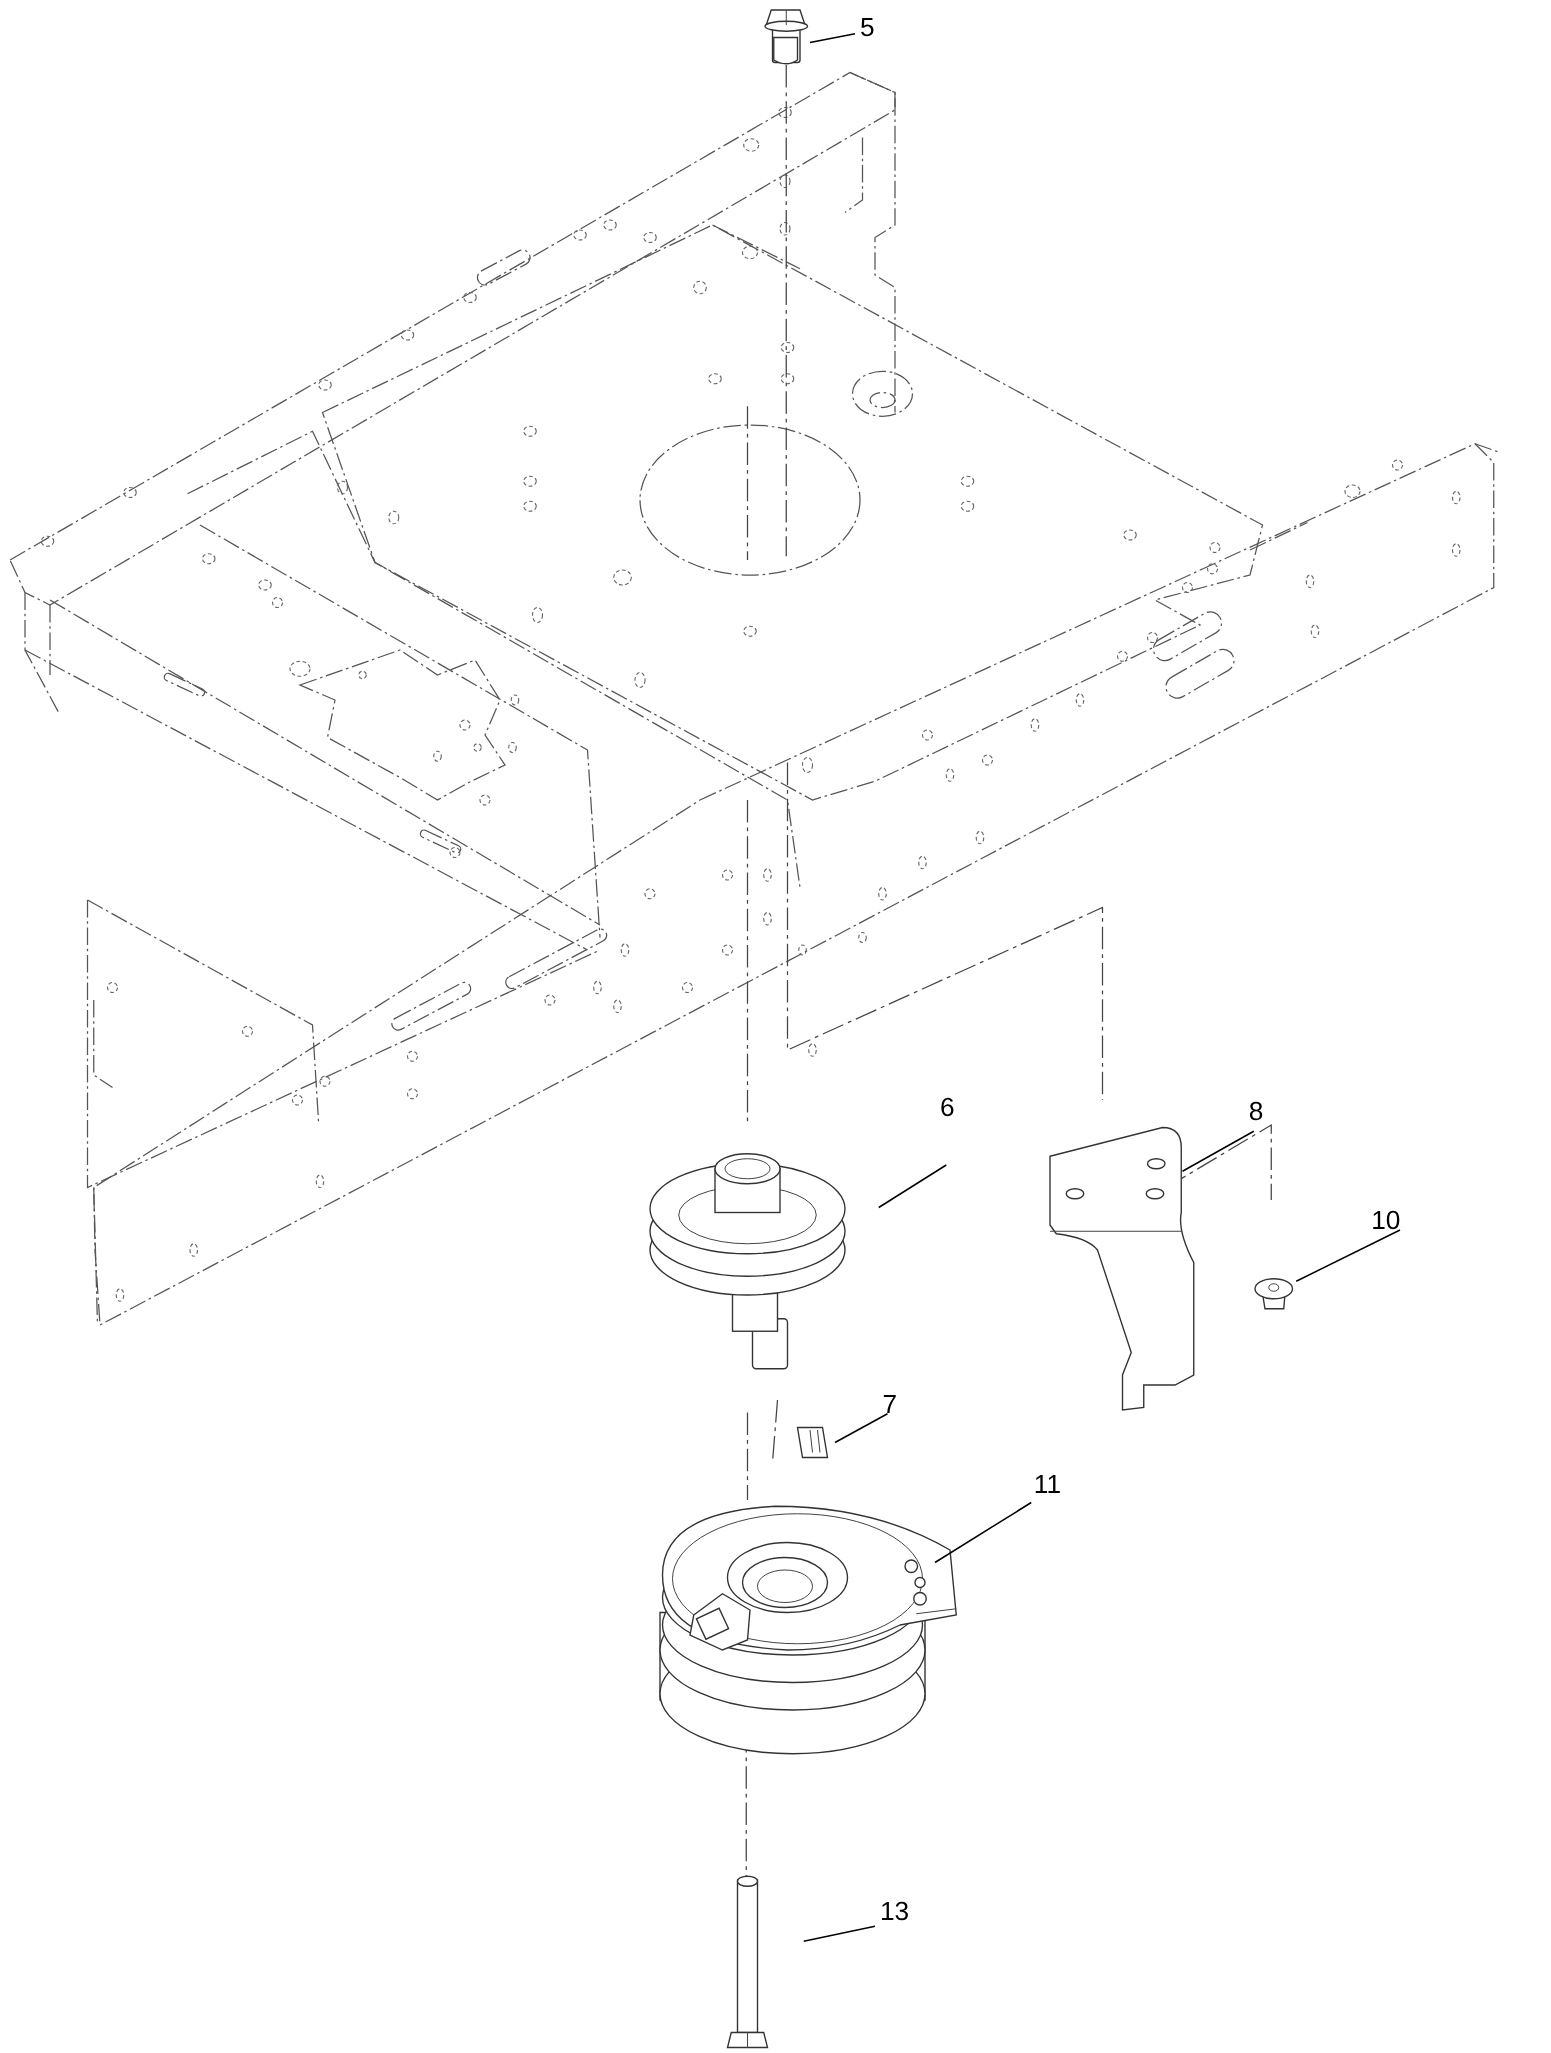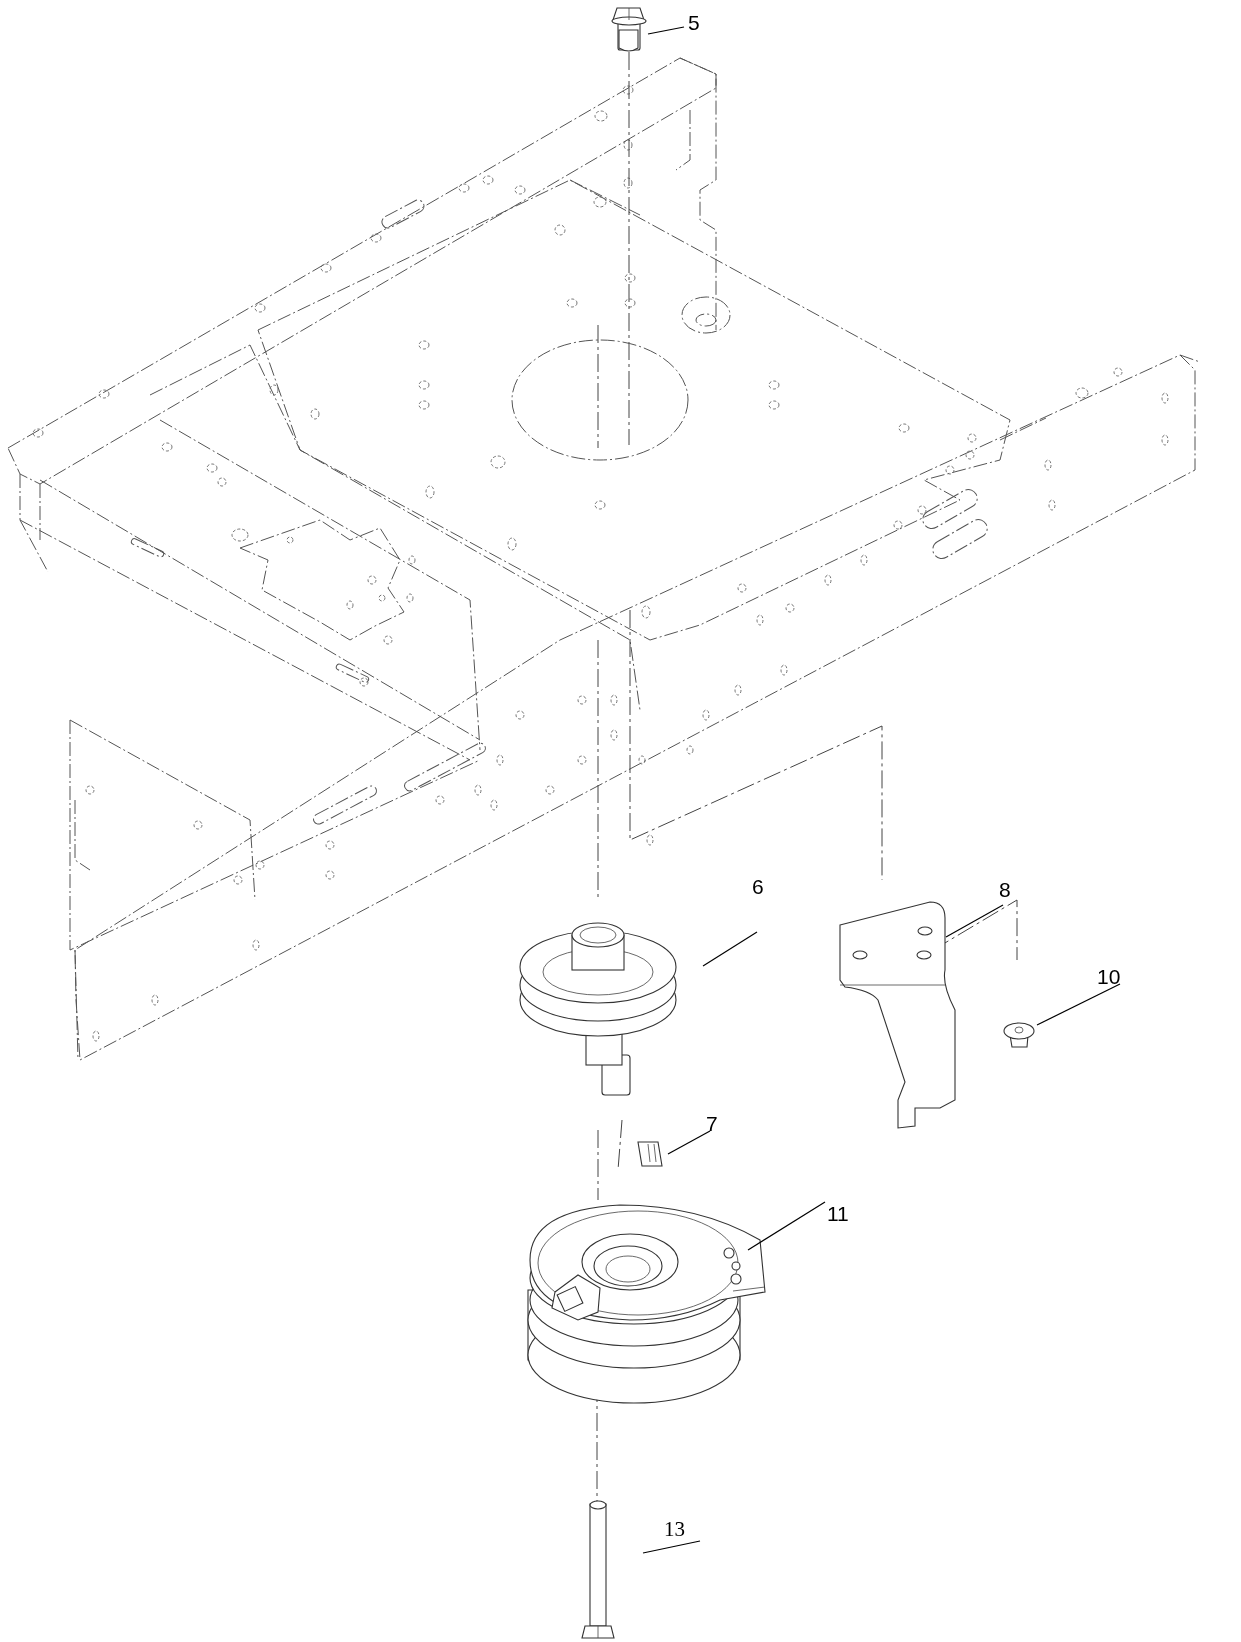--- a/index.html
+++ b/index.html
@@ -232,14 +232,14 @@
     <line class="leader" x1="748" y1="1250" x2="825" y2="1202"></line>
     <line class="leader" x1="643" y1="1553" x2="700" y2="1541"></line>
   </g>
 </svg>
 
 <div class="callout" style="left:688px; top:12px;">5</div>
 <div class="callout" style="left:752px; top:876px;">6</div>
 <div class="callout" style="left:706px; top:1113px;">7</div>
 <div class="callout" style="left:999px; top:879px;">8</div>
 <div class="callout" style="left:1097px; top:966px;">10</div>
-<div class="callout" style="left:827px; top:1177px;margin-top:26px;">11</div>
-<div class="callout" style="left:664px; top:1519px;font-family:Liberation Serif, serif;">13</div>
+<div class="callout" style="left:827px; top:1177px;">11</div>
+<div class="callout" style="left:704px; top:1519px;">13</div>
 
 </body></html>

